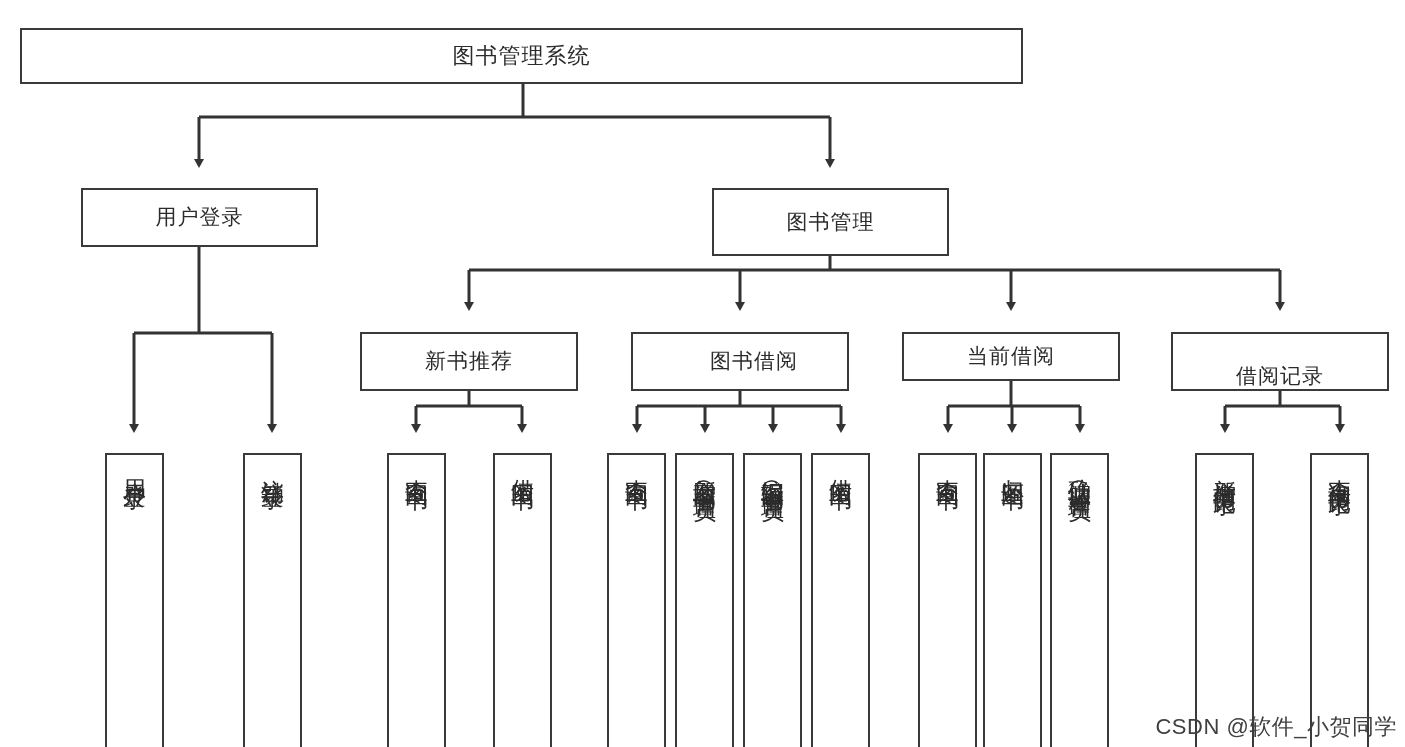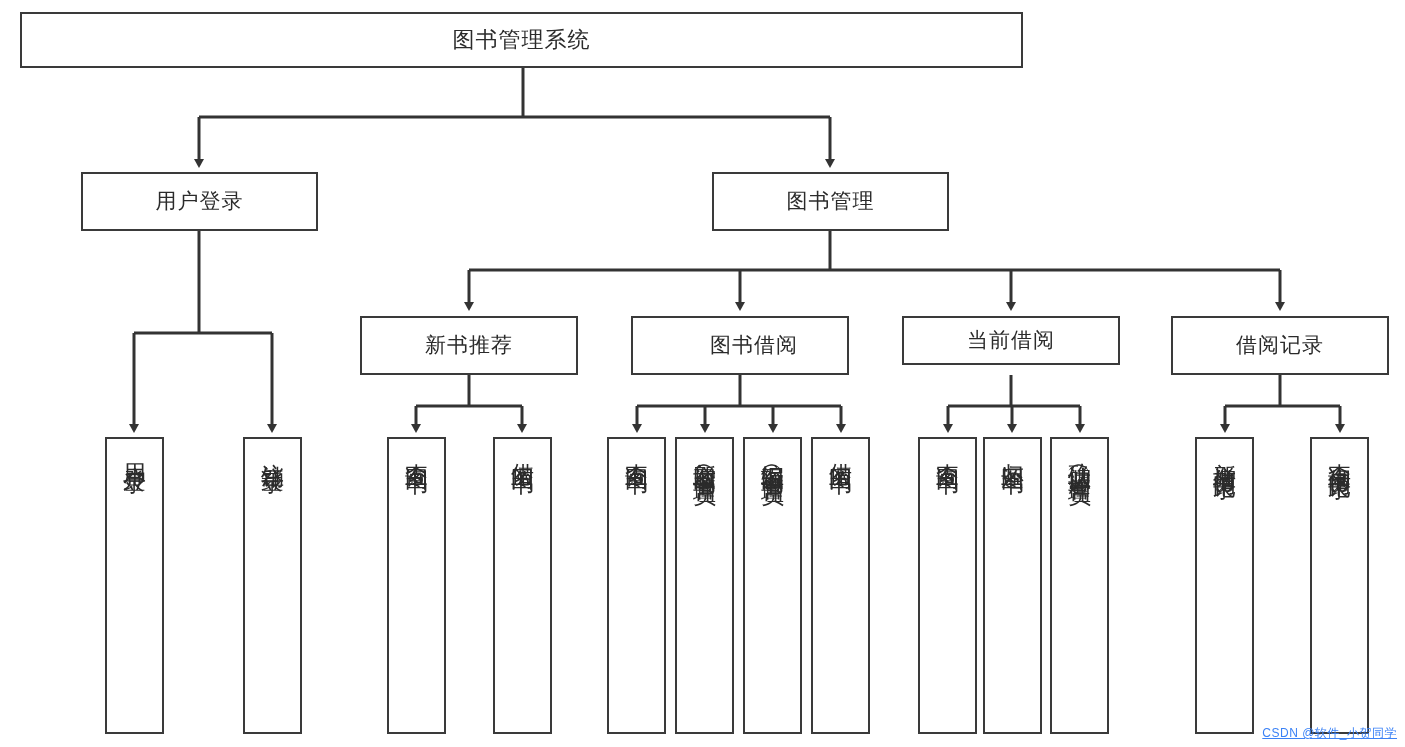--- a/index.html
+++ b/index.html
@@ -27,20 +27,21 @@
   }
   .node {
     position: absolute;
     box-sizing: border-box;
     border: 2px solid #3a3a3a;
     background: #ffffff;
     display: flex;
     align-items: center;
     justify-content: center;
     color: #2b2b2b;
+    margin-top: 16px;
   }
   .node-label {
     display: block;
     text-align: center;
     line-height: 1.18;
     white-space: pre;
   }
   .node.horizontal .node-label {
     font-size: 21px;
     letter-spacing: 1px;
@@ -56,25 +57,24 @@
     letter-spacing: 3px;
     line-height: 1;
   }
   .node.root .node-label {
     font-size: 22px;
   }
   .watermark {
     position: absolute;
     right: 8px;
     bottom: 5px;
-    font-size: 12px;
-    color: #3b82f6;
+    font-size: 22px;
+    color: #404040;
     letter-spacing: 0.5px;
     white-space: nowrap;
-    text-decoration: underline;
   }
 </style>
 </head>
 <body>
 
 <div id="diagram-root">
 
   <svg id="diagram-svg" viewBox="0 0 1405 747" xmlns="http://www.w3.org/2000/svg">
     <defs>
       <marker id="arrow" markerWidth="9" markerHeight="10" refX="1" refY="5" orient="auto" markerUnits="userSpaceOnUse">
@@ -127,34 +127,34 @@
     </g>
   </svg>
 
   <div class="node horizontal root" style="left:20px; top:12px; width:1003px; height:56px;">
     <span class="node-label">图书管理系统</span>
   </div>
 
   <div class="node horizontal" style="left:81px; top:172px; width:237px; height:59px;">
     <span class="node-label">用户登录</span>
   </div>
-  <div class="node horizontal" style="left:712px; top:172px; width:237px; height:59px;">
+  <div class="node horizontal" style="left:712px; top:172px; width:237px; height:68px;">
     <span class="node-label">图书管理</span>
   </div>
 
   <div class="node horizontal" style="left:360px; top:316px; width:218px; height:59px;">
     <span class="node-label">新书推荐</span>
   </div>
   <div class="node horizontal" style="left:631px; top:316px; width:218px; height:59px;padding-left:28px;">
     <span class="node-label">图书借阅</span>
   </div>
   <div class="node horizontal" style="left:902px; top:316px; width:218px; height:49px;">
     <span class="node-label">当前借阅</span>
   </div>
-  <div class="node horizontal" style="left:1171px; top:316px; width:218px; height:59px;">
+  <div class="node horizontal" style="left:1171px; top:316px; width:218px; height:59px;align-items:flex-end;">
     <span class="node-label">借阅记录</span>
   </div>
 
   <div class="node vertical" style="left:105px; top:437px; width:59px; height:297px;">
     <span class="node-label">用户登录</span>
   </div>
   <div class="node vertical" style="left:243px; top:437px; width:59px; height:297px;">
     <span class="node-label">注销登录</span>
   </div>
 

